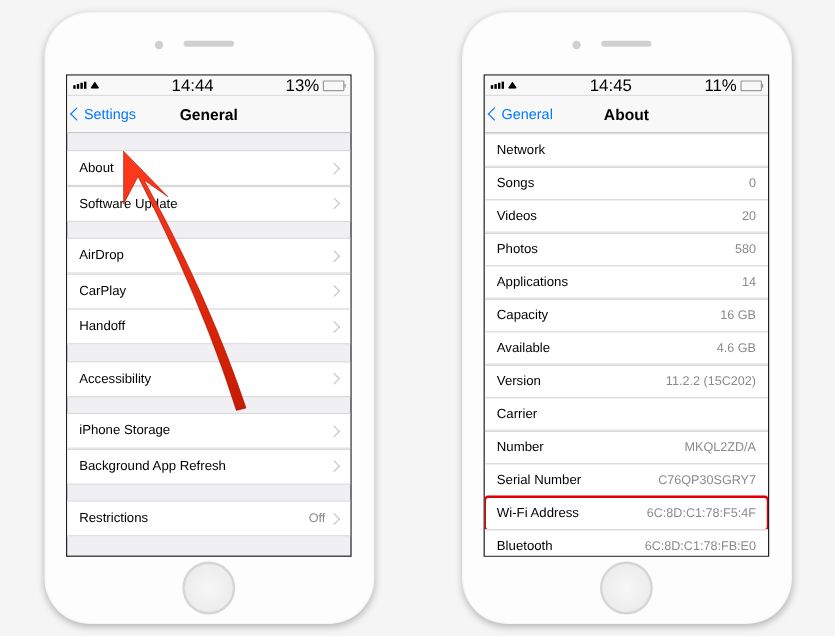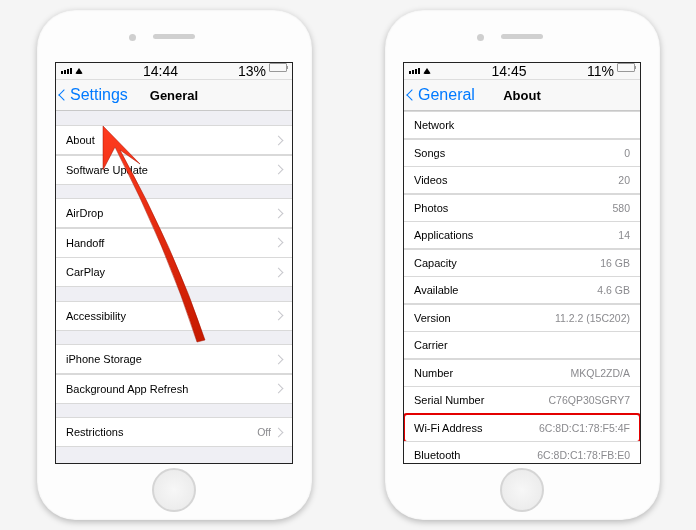--- a/index.html
+++ b/index.html
@@ -65,21 +65,21 @@
   .statusbar {
     height: 16px;
     background: #f8f8f8;
     display: flex;
     align-items: center;
     justify-content: space-between;
     padding: 0 5px;
     font-size: 14px;
     border-bottom: 0.5px solid #ddd;
   }
-  .sb-left, .sb-right { display:flex; gap:3px; }
+  .sb-left, .sb-right { display:flex; align-items:center; gap:3px; }
   .signal { display:flex; align-items:flex-end; gap:1px; }
   .signal span { width:2px; background:#000; display:inline-block; }
   .signal span:nth-child(1){height:3px}
   .signal span:nth-child(2){height:4px}
   .signal span:nth-child(3){height:5px}
   .signal span:nth-child(4){height:6px}
   .wifi-ico {
     width:0;height:0;
     border-left:4px solid transparent;
     border-right:4px solid transparent;
@@ -103,21 +103,21 @@
     height: 30px;
     background: #f8f8f8;
     border-bottom: 0.5px solid #c8c8c8;
     display: flex;
     align-items: center;
     position: relative;
   }
   .back {
     display:flex; align-items:center;
     color:#007aff;
-    font-size: 16px;
+    font-size: 12px;
     padding-left: 4px;
   }
   .chev { 
     width:7px;height:7px;
     border-left:1.5px solid #007aff;
     border-bottom:1.5px solid #007aff;
     transform: rotate(45deg);
     margin-right:2px;
   }
   .nav-title {
@@ -209,25 +209,25 @@
       <div class="row">
           <span class="label">Software Update</span>
           <span class="chevr"></span>
         </div>
       <div class="group-gap"></div>
       <div class="row">
           <span class="label">AirDrop</span>
           <span class="chevr"></span>
         </div>
       <div class="row">
+          <span class="label">CarPlay</span>
+          <span class="chevr"></span>
+        </div>
+      <div class="row">
           <span class="label">Handoff</span>
-          <span class="chevr"></span>
-        </div>
-      <div class="row">
-          <span class="label">CarPlay</span>
           <span class="chevr"></span>
         </div>
       <div class="group-gap"></div>
       <div class="row">
           <span class="label">Accessibility</span>
           <span class="chevr"></span>
         </div>
       <div class="group-gap"></div>
       <div class="row">
           <span class="label">iPhone Storage</span>

